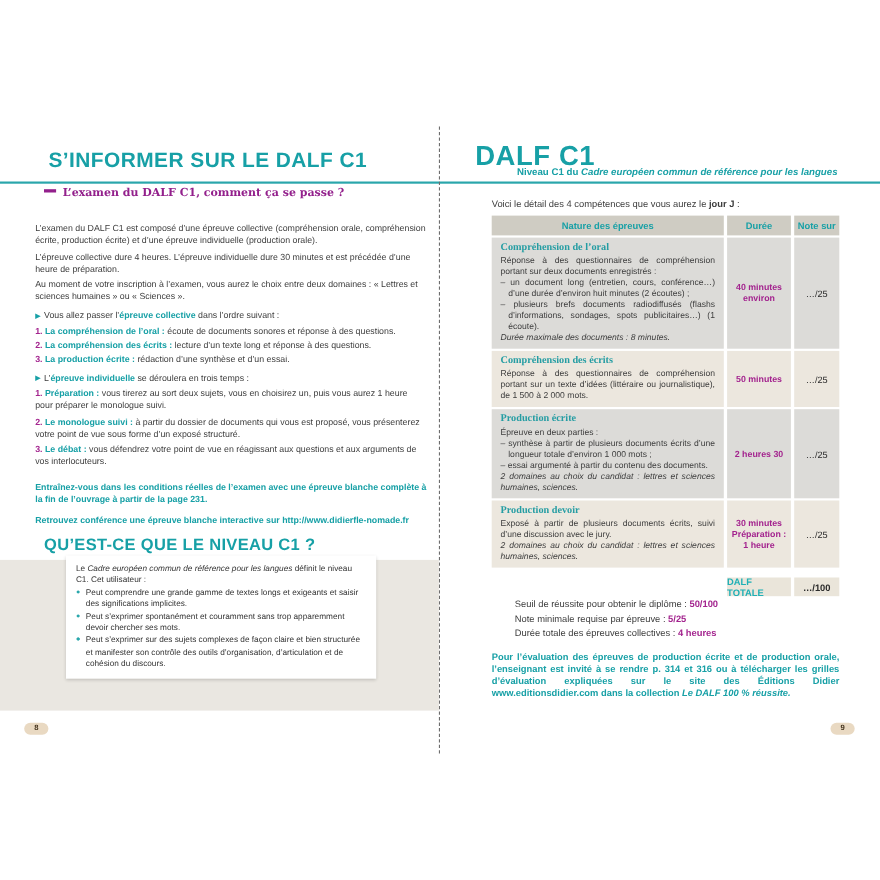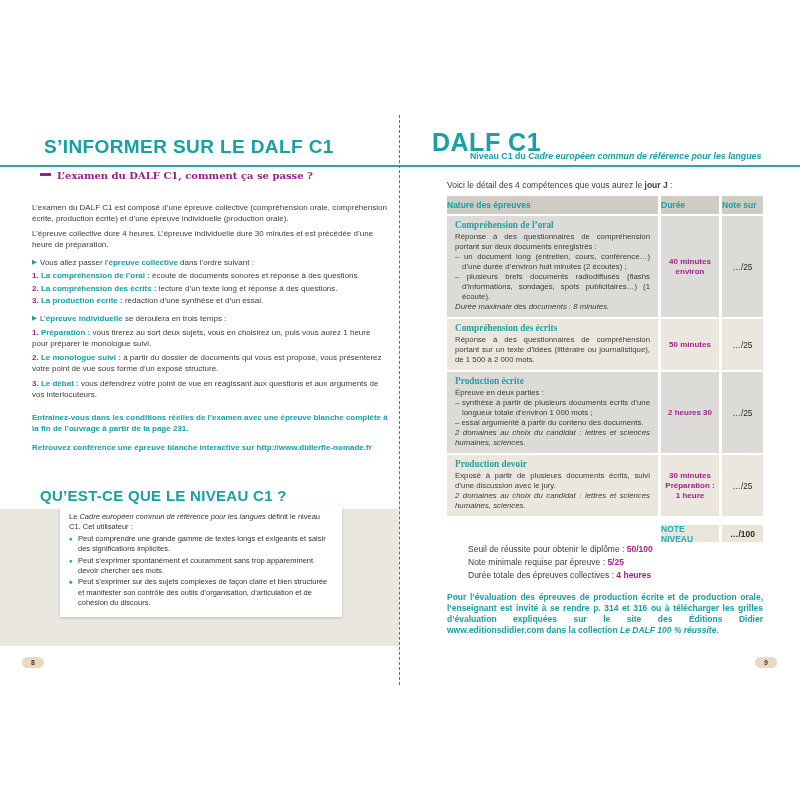--- a/index.html
+++ b/index.html
@@ -46,21 +46,21 @@
 
   
   .rp-title { position:absolute; left:432px; top:128px; font-size:25px; font-weight:bold;
               color:#17a0a6; letter-spacing:0.5px; white-space:nowrap; }
   .rp-subtitle { position:absolute; left:470px; top:151px; width:295px; text-align:left;
                  font-size:8.8px; font-weight:bold; color:#17a0a6; white-space:nowrap; }
   .rp-intro { position:absolute; left:447px; top:180px; font-size:8.5px; color:#3c3c3c; }
   .rp-table { position:absolute; left:447px; top:196px; width:316px; display:grid;
               grid-template-columns:211px 58px 41px; column-gap:3px; row-gap:2px; }
   .th { background:#cfccc3; color:#17a0a6; font-weight:bold; font-size:8.5px;
-        padding:4px 0; }
+        text-align:center; padding:4px 0; }
   .row-gray { background:#dcdbd8; }
   .row-beige { background:#ece7de; }
   .cell-main { padding:4px 8px 5px 8px; }
   .cell-side { display:flex; align-items:center; justify-content:center; text-align:center; }
   .dur { color:#a3238e; font-weight:bold; font-size:8px; line-height:10px; padding:2px; }
   .score { color:#2b2b2b; font-size:8.3px; }
   .rtitle { font-family:Liberation Serif, serif; font-weight:bold; color:#259da3;
             font-size:9.3px; margin:0 0 2px 0; }
   .rbody { font-size:7.8px; line-height:10px; color:#3c3c3c; text-align:justify; }
   .rbody p { margin:0; }
@@ -85,20 +85,21 @@
 
   <div class="lp-title">S’INFORMER SUR LE DALF C1</div>
 
   <div class="lp-sec1-title">
     <span class="dash-marker"></span><span>L’examen du DALF C1, comment ça se passe ?</span>
   </div>
 
   <div class="lp-flow">
     <p>L’examen du DALF C1 est composé d’une épreuve collective (compréhension orale, compréhension écrite, production écrite) et d’une épreuve individuelle (production orale).</p>
     <p>L’épreuve collective dure 4 heures. L’épreuve individuelle dure 30 minutes et est précédée d’une heure de préparation.</p>
+    <p>Au moment de votre inscription à l’examen, vous aurez le choix entre deux domaines : « Lettres et sciences humaines » ou « Sciences ».</p>
 
     <div class="intro-line">
       <span class="tri">▶</span><span>Vous allez passer l’</span><span class="hl">épreuve collective</span><span> dans l’ordre suivant :</span>
     </div>
 
     <div class="step">
       <span class="num">1.</span>
       <span class="ilabel">La compréhension de l’oral :</span>
       <span>écoute de documents sonores et réponse à des questions.</span>
     </div>
@@ -207,21 +208,21 @@
       <div class="rbody">
         <p>Exposé à partir de plusieurs documents écrits, suivi d’une discussion avec le jury.</p>
         <p class="it">2 domaines au choix du candidat : lettres et sciences humaines, sciences.</p>
       </div>
     </div>
     <div class="cell-side row-beige dur">30 minutes Préparation : 1 heure</div>
     <div class="cell-side row-beige score">…/25</div>
 
     <div class="spacer-row"></div>
     <div></div>
-    <div class="total-cell total-label">NOTE NIVEAU</div>
+    <div class="total-cell total-label">DALF TOTALE</div>
     <div class="total-cell total-value">…/100</div>
   </div>
 
   <div class="rp-reqs">
     <div><span>Seuil de réussite pour obtenir le diplôme : </span><span class="req-value">50/100</span></div>
     <div><span>Note minimale requise par épreuve : </span><span class="req-value">5/25</span></div>
     <div><span>Durée totale des épreuves collectives : </span><span class="req-value">4 heures</span></div>
   </div>
 
   <div class="rp-footer">

